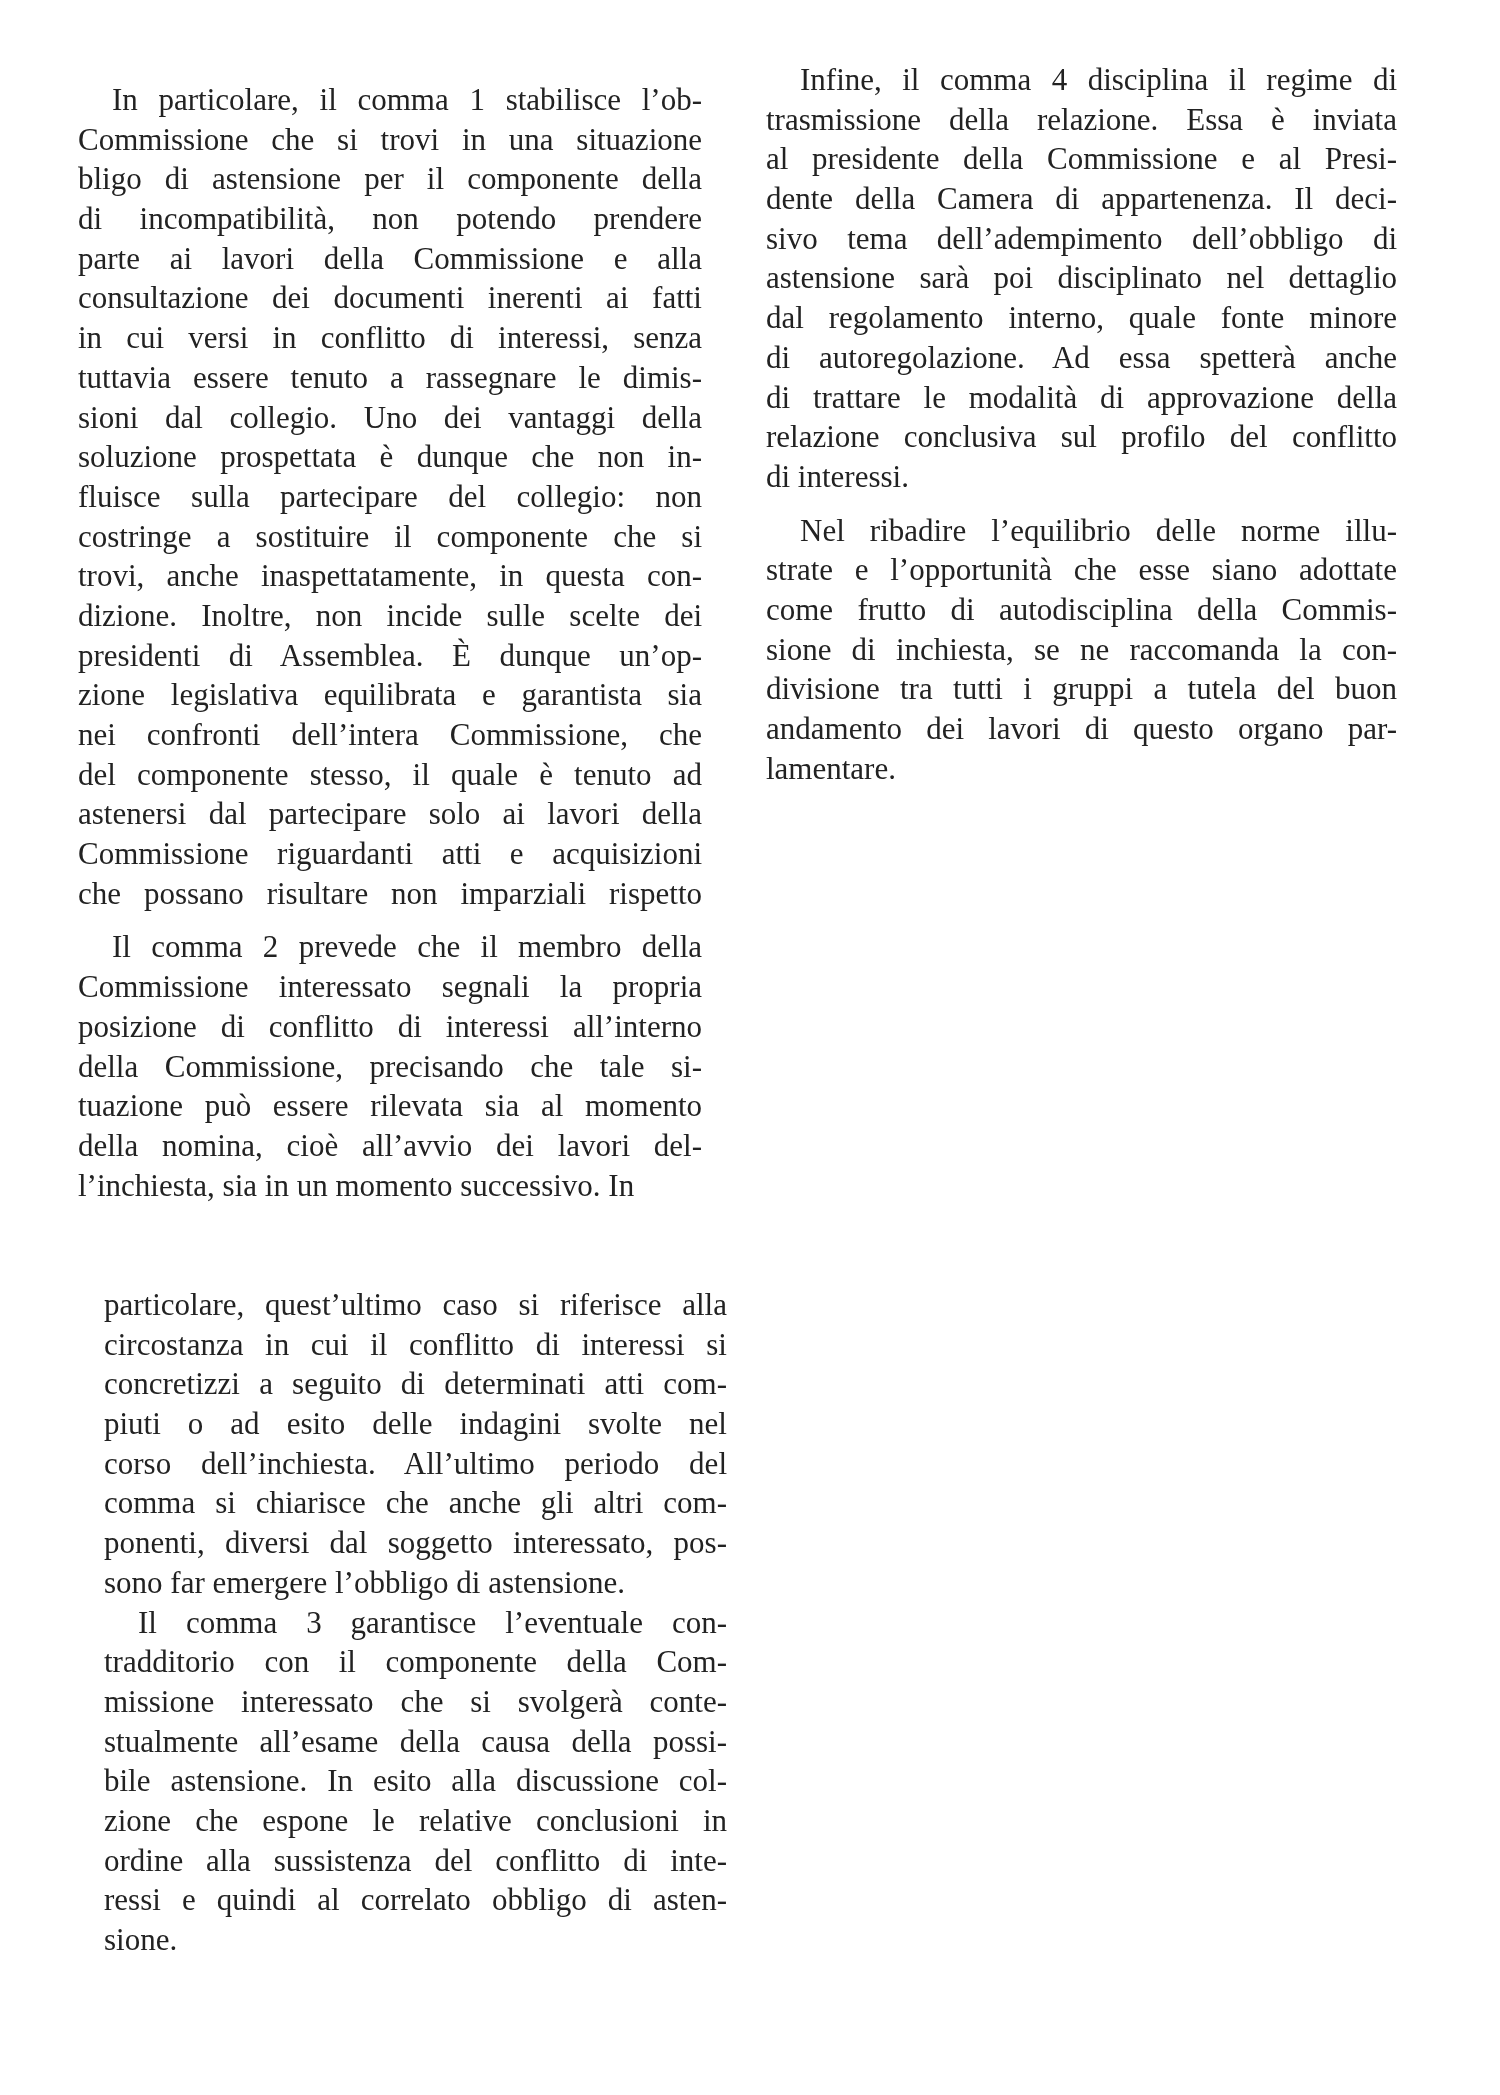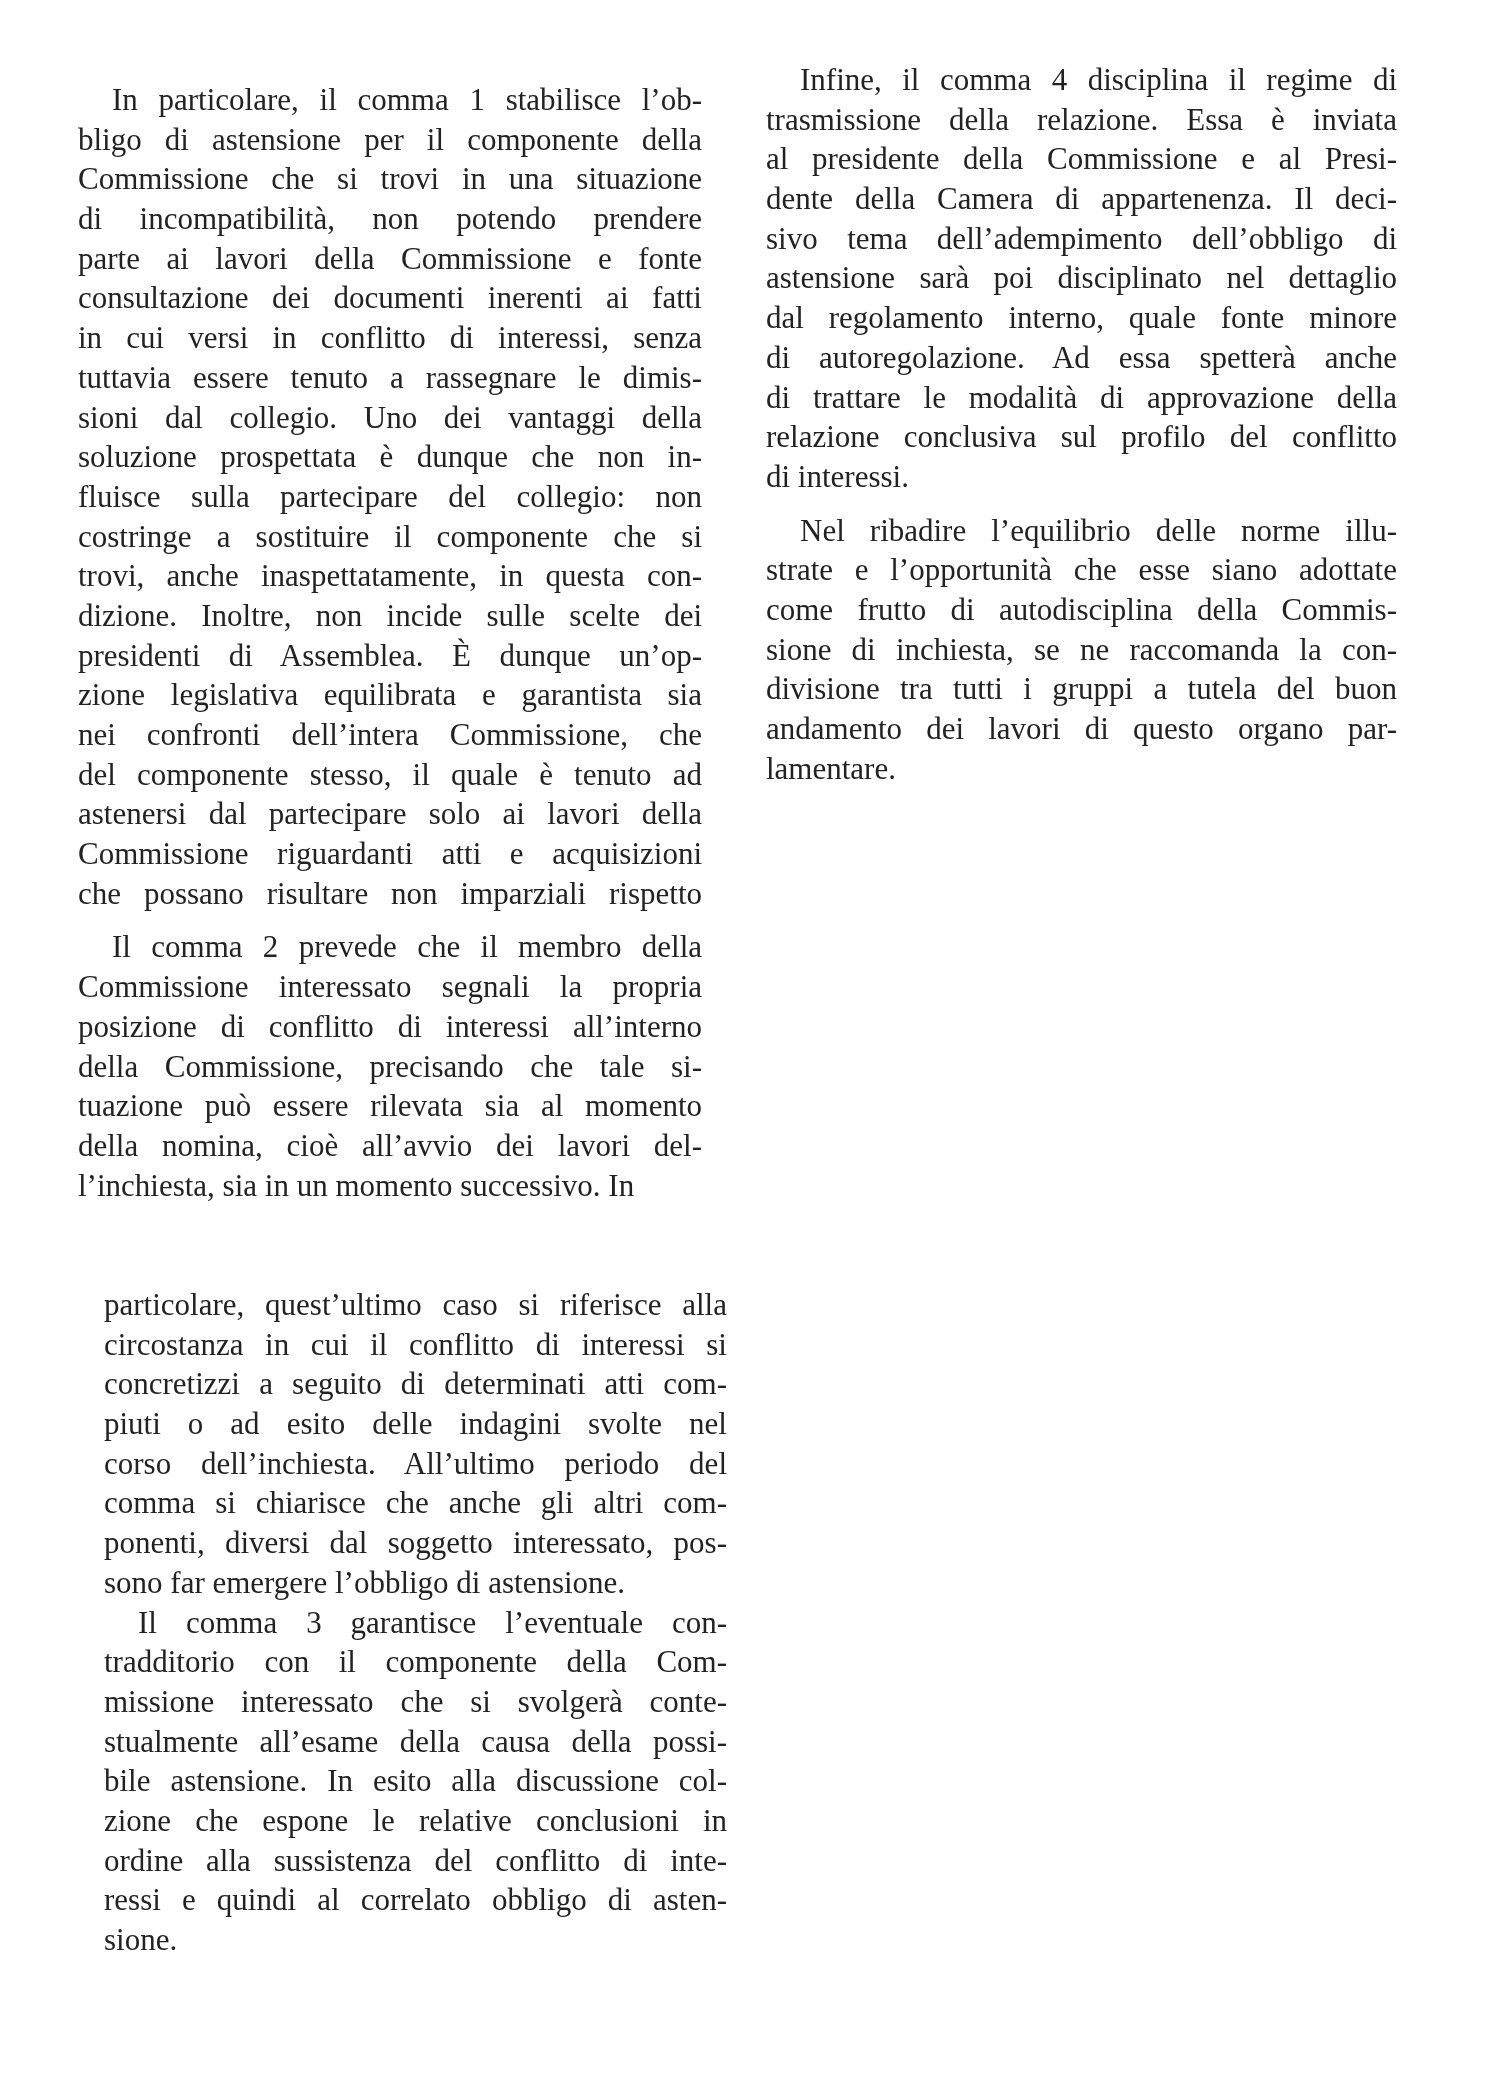--- a/index.html
+++ b/index.html
@@ -55,24 +55,24 @@
   .para-gap {
     height: 14px;
   }
 </style>
 </head>
 <body>
 
 <div id="left-top" class="col">
     <div>
       <span class="line indent">In particolare, il comma 1 stabilisce l’ob-</span>
+      <span class="line">Commissione che si trovi in una situazione</span>
       <span class="line">bligo di astensione per il componente della</span>
-      <span class="line">Commissione che si trovi in una situazione</span>
       <span class="line">di incompatibilità, non potendo prendere</span>
-      <span class="line">parte ai lavori della Commissione e fonte</span>
+      <span class="line">parte ai lavori della Commissione e alla</span>
       <span class="line">consultazione dei documenti inerenti ai fatti</span>
       <span class="line">in cui versi in conflitto di interessi, senza</span>
       <span class="line">tuttavia essere tenuto a rassegnare le dimis-</span>
       <span class="line">sioni dal collegio. Uno dei vantaggi della</span>
       <span class="line">soluzione prospettata è dunque che non in-</span>
       <span class="line">fluisce sulla partecipare del collegio: non</span>
       <span class="line">costringe a sostituire il componente che si</span>
       <span class="line">trovi, anche inaspettatamente, in questa con-</span>
       <span class="line">dizione. Inoltre, non incide sulle scelte dei</span>
       <span class="line">presidenti di Assemblea. È dunque un’op-</span>

